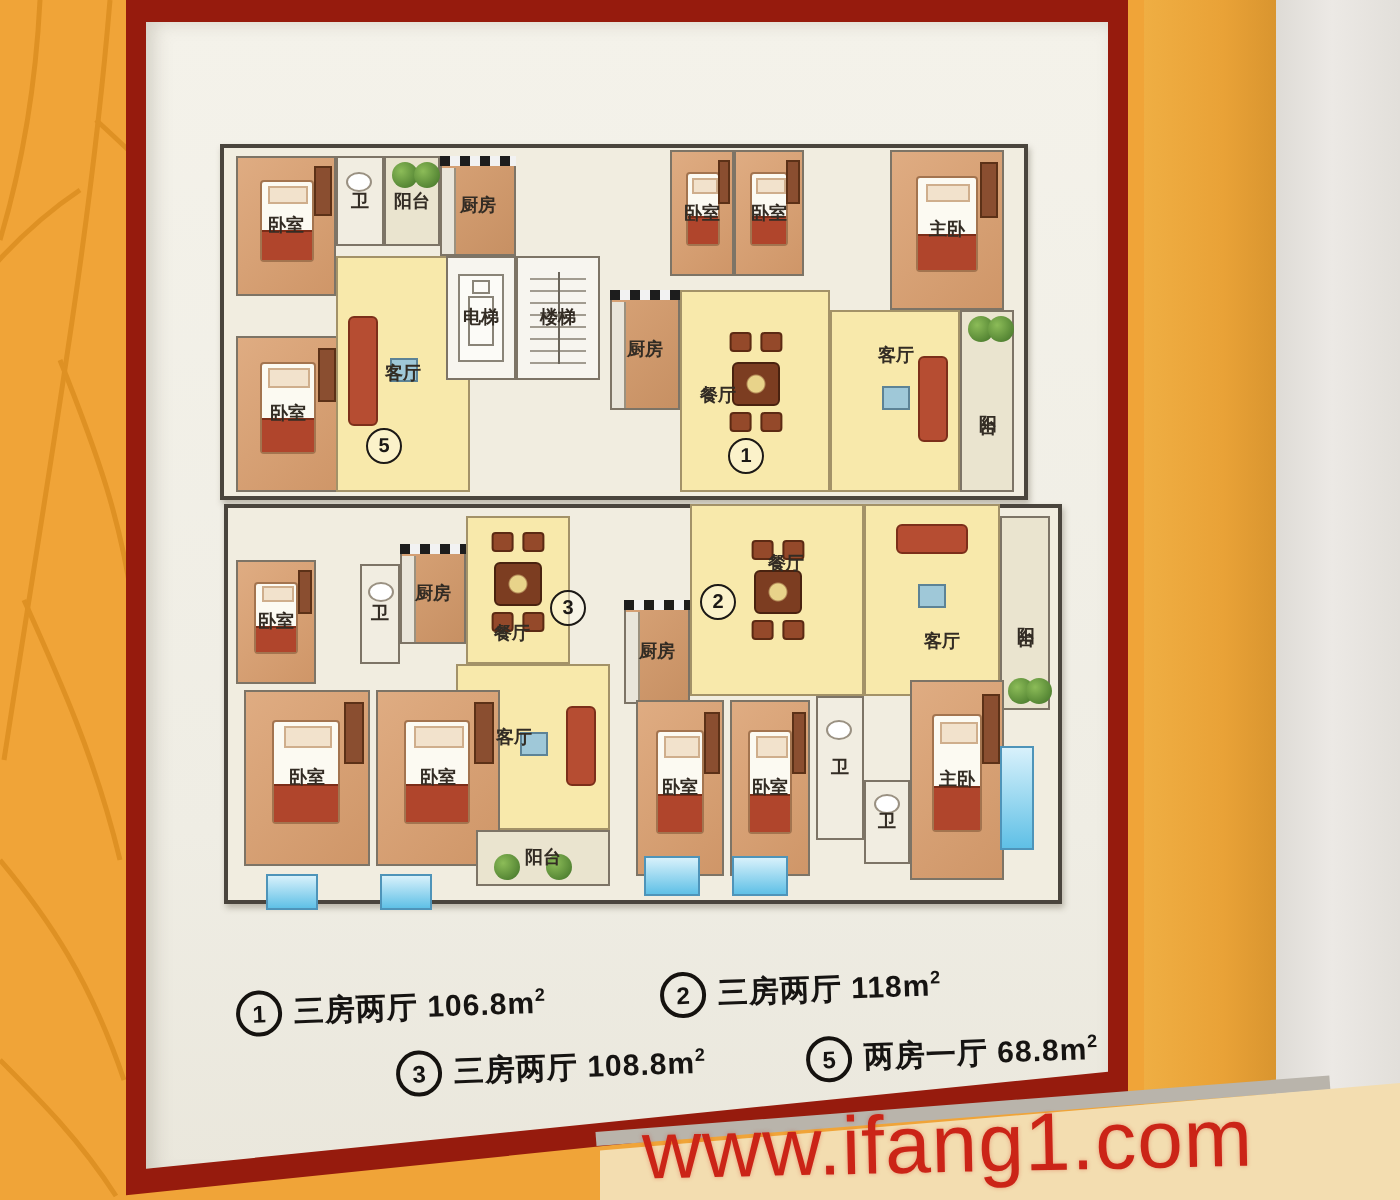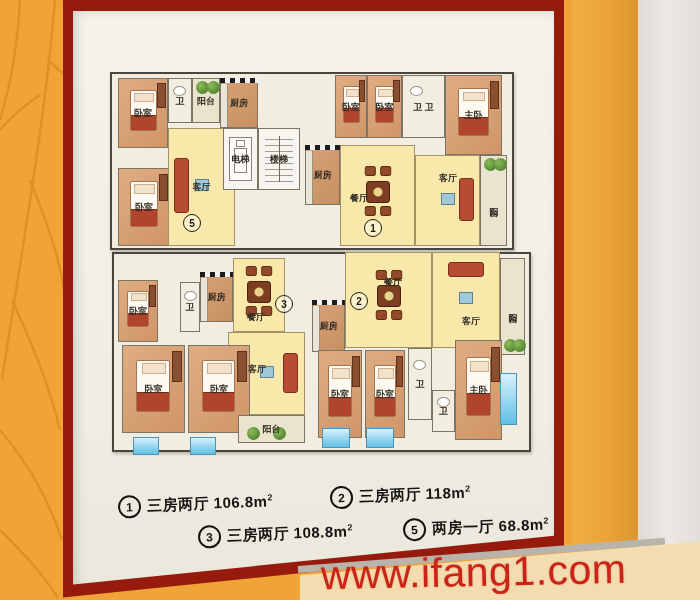--- a/index.html
+++ b/index.html
@@ -183,24 +183,20 @@
         <span class="rlabel">卧室</span>
       </div>
       <div class="room bedroom" style="left: 267px; top: 15px; width: 35px; height: 63px;">
         <i class="bed">
           <i class="pillow"></i>
           <i class="blanket"></i>
         </i>
         <i class="wardrobe"></i>
         <span class="rlabel">卧室</span>
       </div>
-      <div class="room bath" style="left: 302px; top: 15px; width: 43px; height: 63px;">
-        <i class="fixture"></i>
-        <span class="rlabel">卫 卫</span>
-      </div>
       <div class="room bedroom" style="left: 345px; top: 15px; width: 57px; height: 80px;">
         <i class="bed">
           <i class="pillow"></i>
           <i class="blanket"></i>
         </i>
         <i class="wardrobe"></i>
         <span class="rlabel">主卧</span>
       </div>
       <div class="room kitchen" style="left: 205px; top: 85px; width: 35px; height: 60px;">
         <i class="checker"></i>

